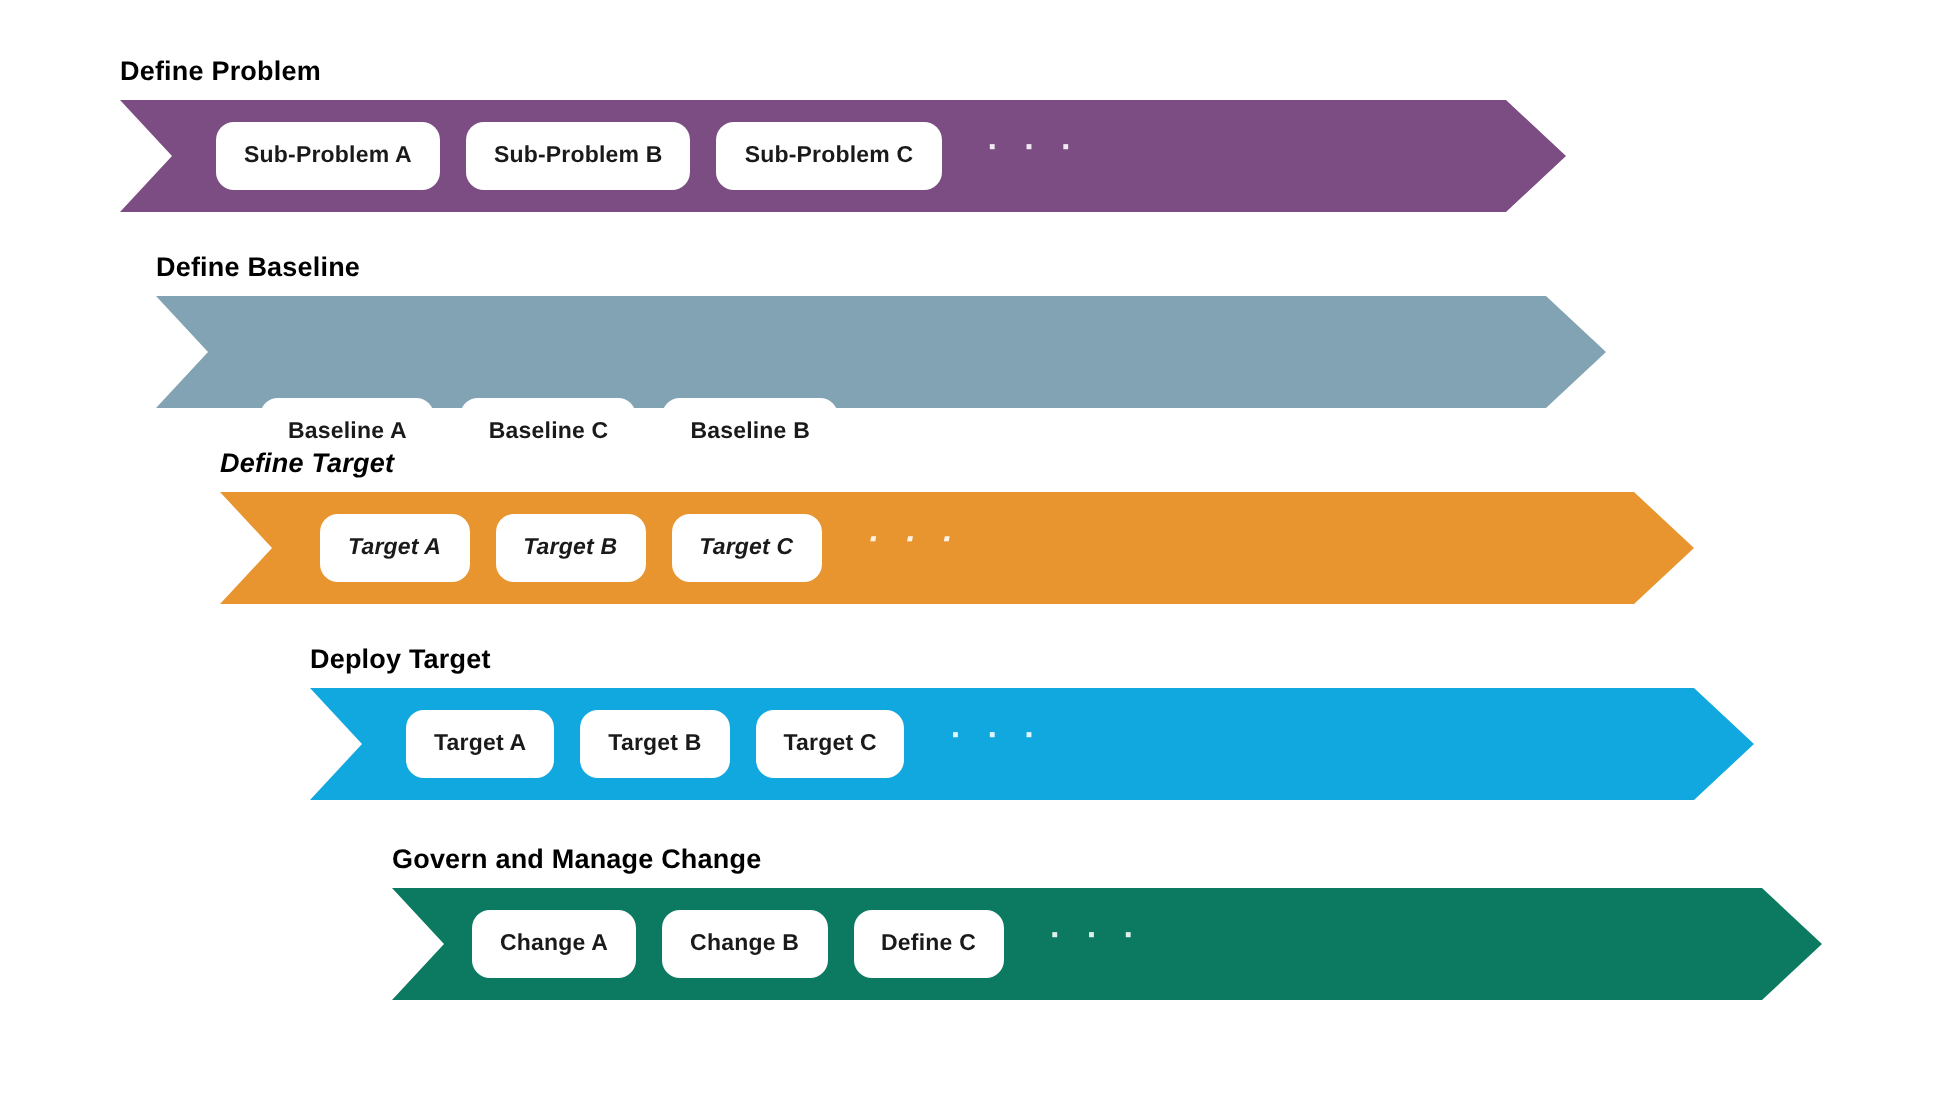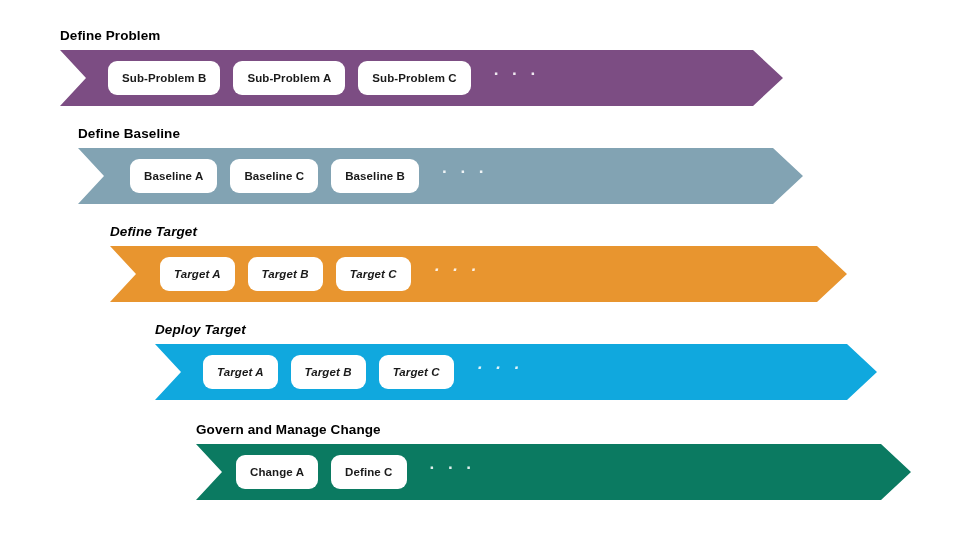--- a/index.html
+++ b/index.html
@@ -98,34 +98,34 @@
 <body>
 
 <div id="stage">
     <div class="lane" style="left: 60px; top: 28px; width: 723px; height: 78px;">
       <div class="lane-title">Define Problem</div>
       <div class="band-wrap">
         <svg class="band-shape" viewBox="0 0 723 56" preserveAspectRatio="none">
           <polygon points="0,0 693,0 723,28 693,56 0,56 26,28" fill="#7C4D83"></polygon>
         </svg>
         <div class="chips" style="left: 48px;">
+          <div class="chip">Sub-Problem A</div>
           <div class="chip">Sub-Problem B</div>
-          <div class="chip">Sub-Problem A</div>
           <div class="chip">Sub-Problem C</div>
           <div class="ellipsis">· · ·</div>
         </div>
       </div>
     </div>
     <div class="lane" style="left: 78px; top: 126px; width: 725px; height: 78px;">
       <div class="lane-title">Define Baseline</div>
       <div class="band-wrap">
         <svg class="band-shape" viewBox="0 0 725 56" preserveAspectRatio="none">
           <polygon points="0,0 695,0 725,28 695,56 0,56 26,28" fill="#82A3B3"></polygon>
         </svg>
-        <div class="chips" style="left: 52px;">
+        <div class="chips" style="left: 52px; margin-top: 40px;">
           <div class="chip">Baseline A</div>
           <div class="chip">Baseline C</div>
           <div class="chip">Baseline B</div>
           <div class="ellipsis">· · ·</div>
         </div>
       </div>
     </div>
     <div class="lane" style="left: 110px; top: 224px; width: 737px; height: 78px; font-style: italic;">
       <div class="lane-title">Define Target</div>
       <div class="band-wrap">
@@ -133,21 +133,21 @@
           <polygon points="0,0 707,0 737,28 707,56 0,56 26,28" fill="#E8952F"></polygon>
         </svg>
         <div class="chips" style="left: 50px;">
           <div class="chip">Target A</div>
           <div class="chip">Target B</div>
           <div class="chip">Target C</div>
           <div class="ellipsis">· · ·</div>
         </div>
       </div>
     </div>
-    <div class="lane" style="left: 155px; top: 322px; width: 722px; height: 78px; font-style: italic;">
+    <div class="lane" style="left: 155px; top: 322px; width: 722px; height: 78px;">
       <div class="lane-title">Deploy Target</div>
       <div class="band-wrap">
         <svg class="band-shape" viewBox="0 0 722 56" preserveAspectRatio="none">
           <polygon points="0,0 692,0 722,28 692,56 0,56 26,28" fill="#10A8DE"></polygon>
         </svg>
         <div class="chips" style="left: 48px;">
           <div class="chip">Target A</div>
           <div class="chip">Target B</div>
           <div class="chip">Target C</div>
           <div class="ellipsis">· · ·</div>
@@ -155,18 +155,19 @@
       </div>
     </div>
     <div class="lane" style="left: 196px; top: 422px; width: 715px; height: 78px;">
       <div class="lane-title">Govern and Manage Change</div>
       <div class="band-wrap">
         <svg class="band-shape" viewBox="0 0 715 56" preserveAspectRatio="none">
           <polygon points="0,0 685,0 715,28 685,56 0,56 26,28" fill="#0B7A61"></polygon>
         </svg>
         <div class="chips" style="left: 40px;">
           <div class="chip">Change A</div>
+          <div class="chip">Change B</div>
           <div class="chip">Define C</div>
           <div class="ellipsis">· · ·</div>
         </div>
       </div>
     </div>
   </div>
 
 </body></html>

